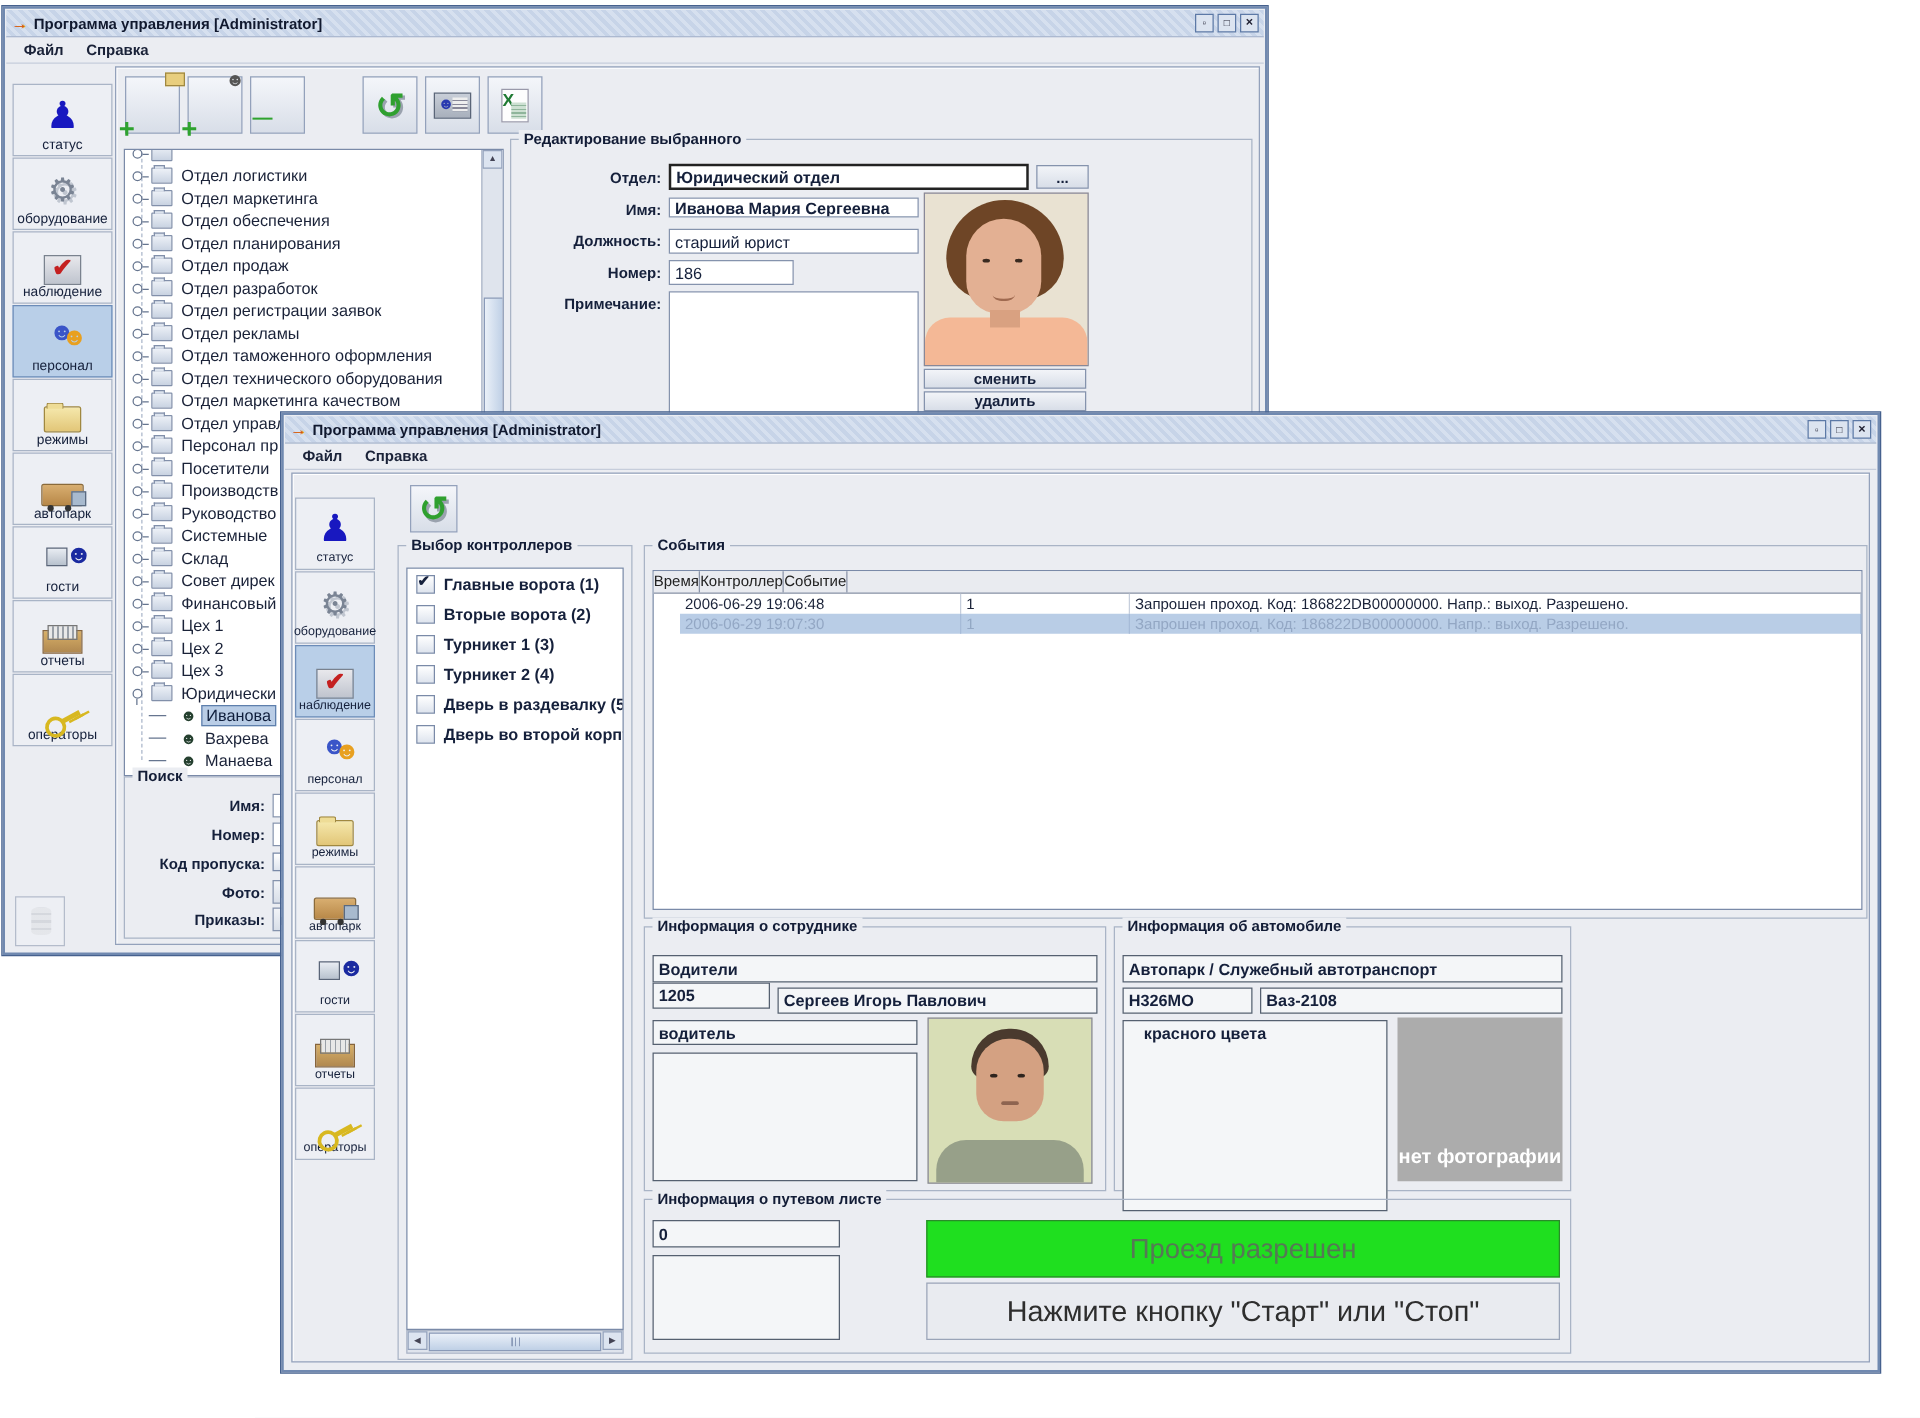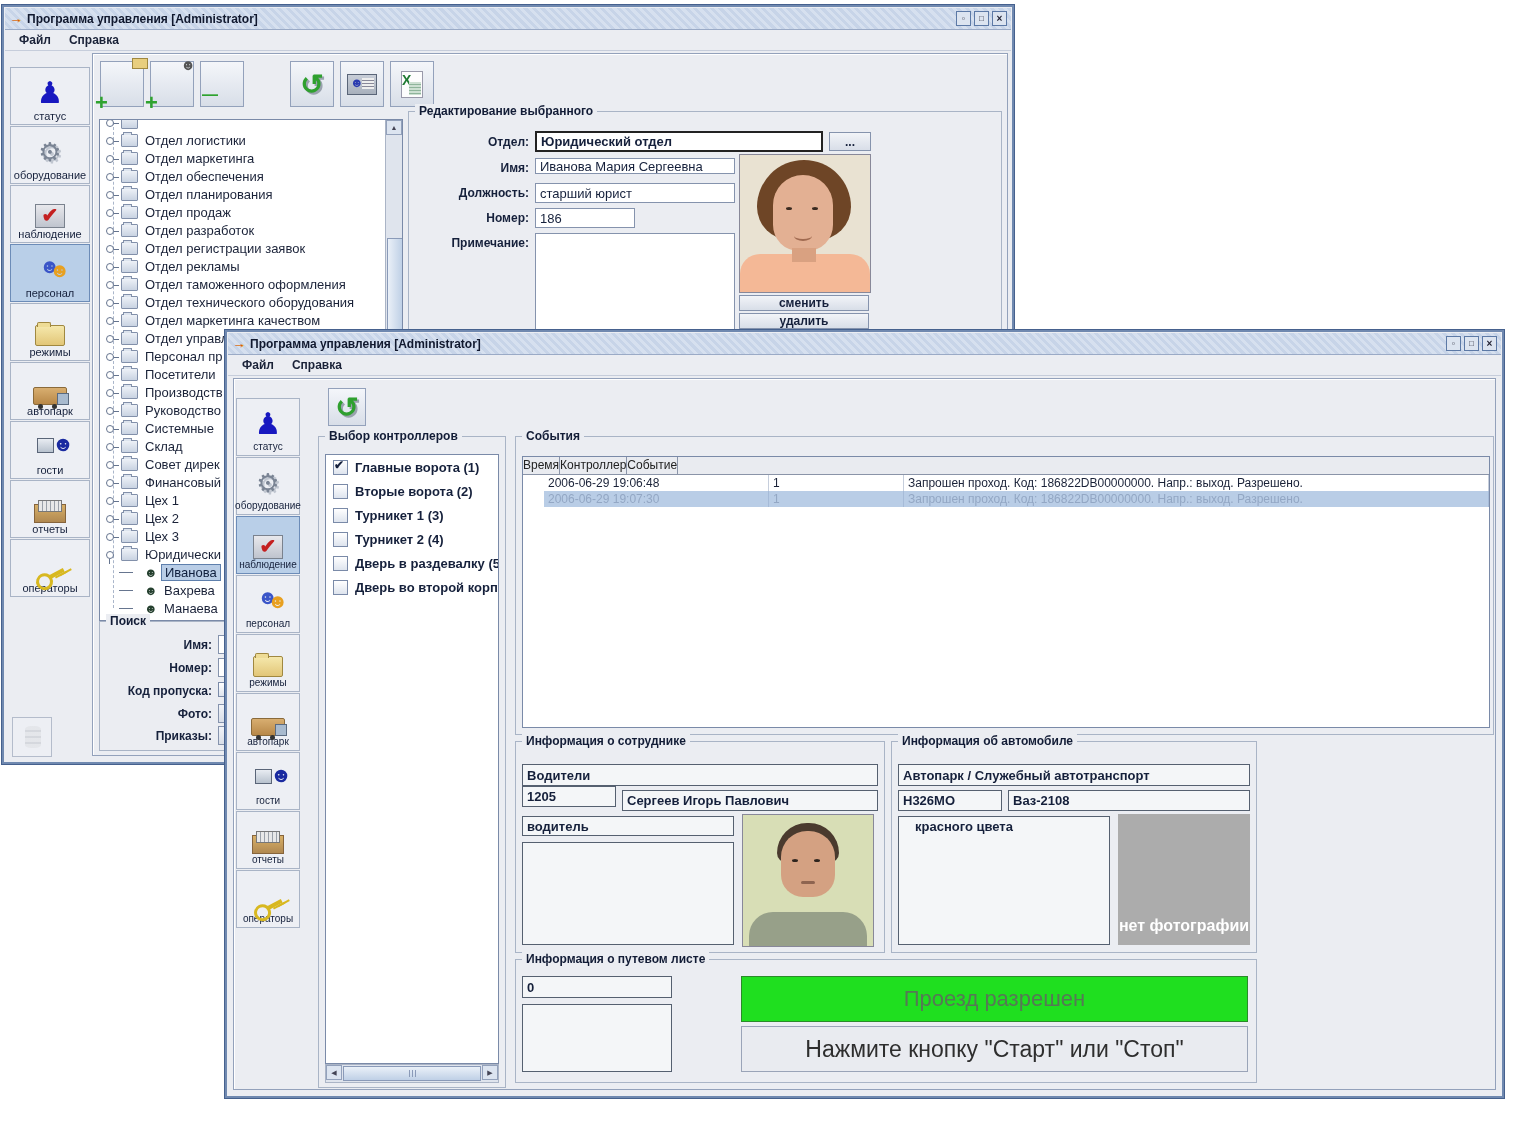--- a/index.html
+++ b/index.html
@@ -510,21 +510,21 @@
         <span class="lbl" style="left:0;top:107px;width:112px;">Приказы:</span>
         <button class="btn" style="left:118px;top:104px;width:96px;height:19px;text-align:left;padding-left:5px;">н</button>
       </div>
 
       <div class="grp" style="left:315px;top:57px;width:592px;height:640px;">
         <span class="gt">Редактирование выбранного</span>
         <span class="lbl" style="left:0;top:23px;width:120px;">Отдел:</span>
         <input class="fld" style="left: 126px; top: 19px; width: 288px; height: 21px; border: 2px solid rgb(34, 34, 34);" readonly="" value="Юридический отдел">
         <button class="btn" style="left:420px;top:20px;width:42px;height:19px;">...</button>
         <span class="lbl" style="left:0;top:49px;width:120px;">Имя:</span>
-        <input class="fld" style="left: 126px; top: 46px; width: 200px; height: 16px; font-weight: normal;" readonly="" value="Иванова Мария Сергеевна">
+        <input class="fld" style="left: 126px; top: 46px; width: 200px; height: 16px; font-weight: bold;" readonly="" value="Иванова Мария Сергеевна">
         <span class="lbl" style="left:0;top:74px;width:120px;">Должность:</span>
         <input class="fld" style="left: 126px; top: 71px; width: 200px; height: 20px; font-weight: normal;" readonly="" value="старший юрист">
         <span class="lbl" style="left:0;top:99px;width:120px;">Номер:</span>
         <input class="fld" style="left: 126px; top: 96px; width: 100px; height: 20px; font-weight: normal;" readonly="" value="186">
         <span class="lbl" style="left:0;top:124px;width:120px;">Примечание:</span>
         <div class="fld" style="left:126px;top:121px;width:200px;height:280px;font-weight:normal;"></div>
         <div class="photo photo-w" style="left:330px;top:42px;width:130px;height:137px;">
           <div class="pw-hair"></div>
           <div class="pw-face"></div>
           <div class="pw-eyes"></div>
@@ -690,21 +690,21 @@
           <div class="pm-mouth"></div>
           <div class="pm-shirt"></div>
         </div>
       </div>
 
       <div class="grp" style="left:657px;top:362px;width:364px;height:210px;">
         <span class="gt">Информация об автомобиле</span>
         <input class="area fld" style="left: 6px; top: 22px; width: 352px; height: 22px; background: rgb(244, 246, 248);" readonly="" value="Автопарк / Служебный автотранспорт">
         <input class="area fld" style="left: 6px; top: 48px; width: 104px; height: 21px; background: rgb(244, 246, 248);" readonly="" value="Н326МО">
         <input class="area fld" style="left: 116px; top: 48px; width: 242px; height: 21px; background: rgb(244, 246, 248);" readonly="" value="Ваз-2108">
-        <div class="area" style="left:6px;top:74px;width:212px;height:129px;background:#F4F6F8;padding-left:16px;">красного цвета</div>
+        <div class="area" style="left:6px;top:74px;width:212px;height:153px;background:#F4F6F8;padding-left:16px;">красного цвета</div>
         <div class="nophoto" style="left:226px;top:72px;width:132px;height:131px;">нет фотографии</div>
       </div>
 
       <div class="grp" style="left:281px;top:580px;width:740px;height:122px;">
         <span class="gt">Информация о путевом листе</span>
         <input class="area fld" style="left: 6px; top: 16px; width: 150px; height: 22px; background: rgb(244, 246, 248);" readonly="" value="0">
         <div class="area" style="left:6px;top:44px;width:150px;height:68px;background:#F4F6F8;"></div>
         <div class="go" style="left:225px;top:16px;width:505px;height:44px;">Проезд разрешен</div>
         <div class="hintp" style="left:225px;top:66px;width:505px;height:44px;">Нажмите кнопку "Старт" или "Стоп"</div>
       </div>

